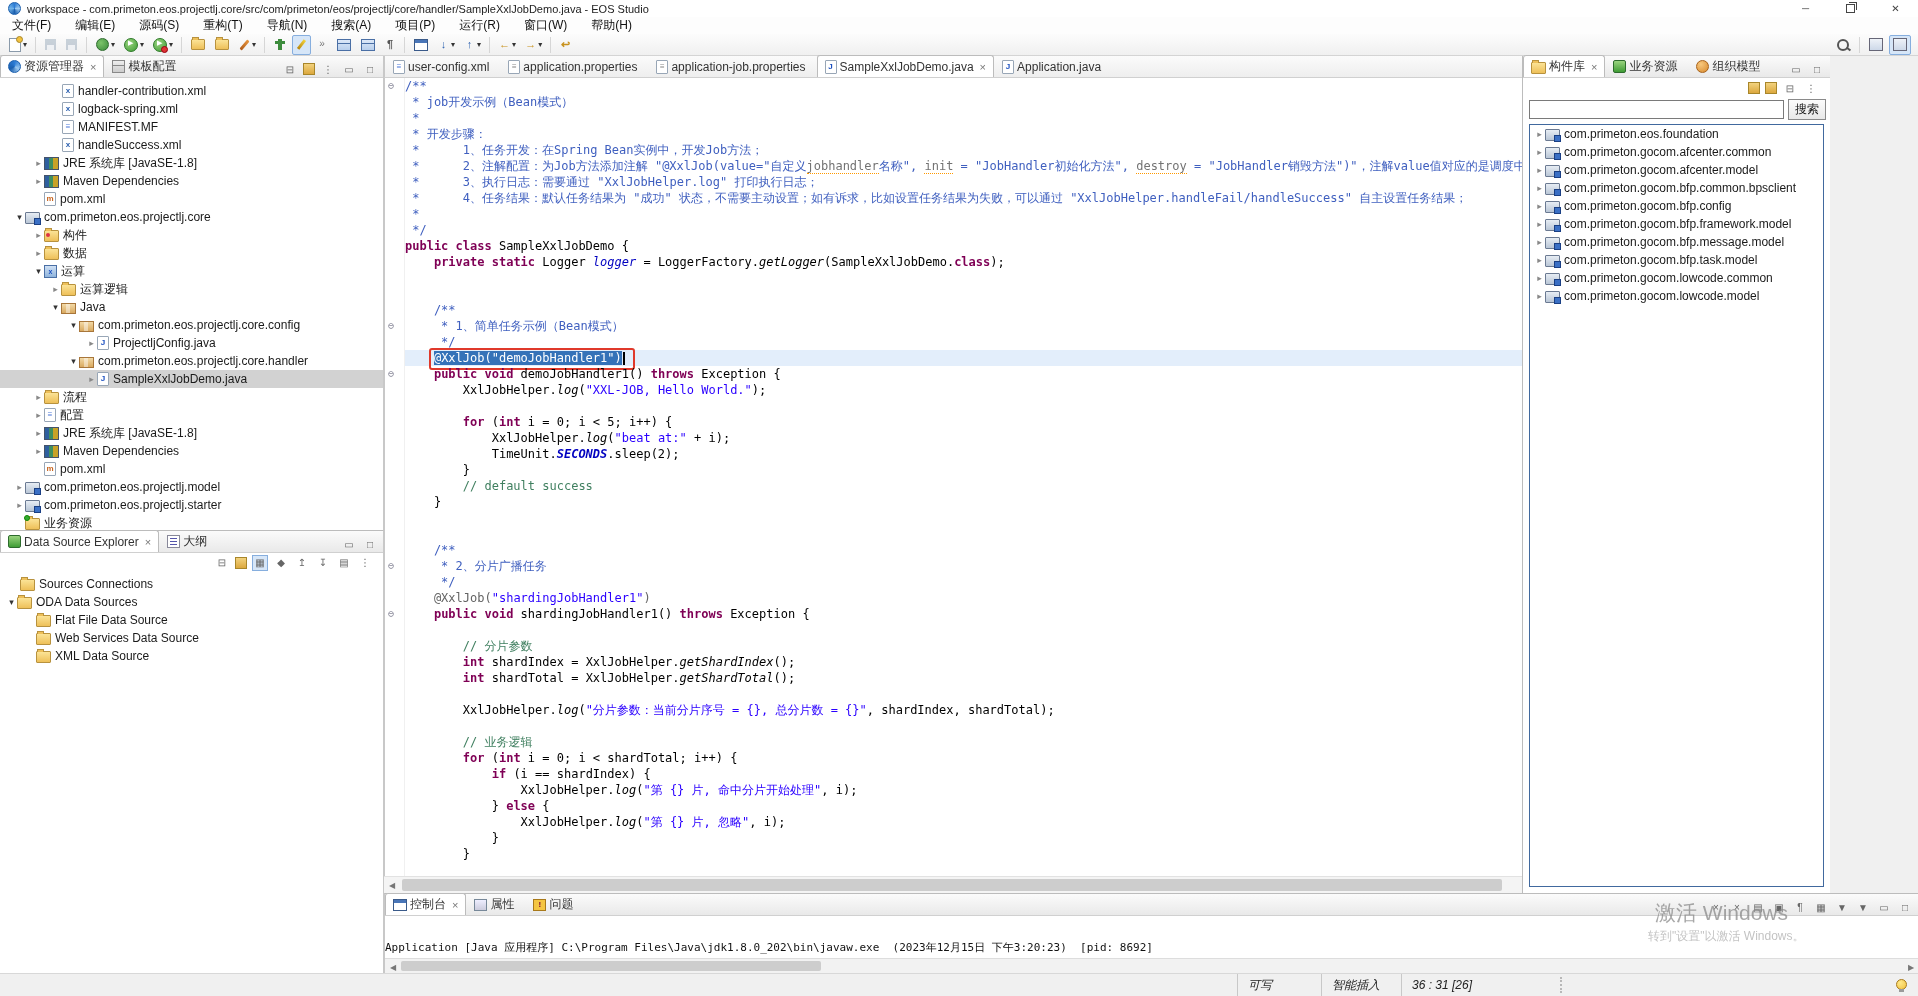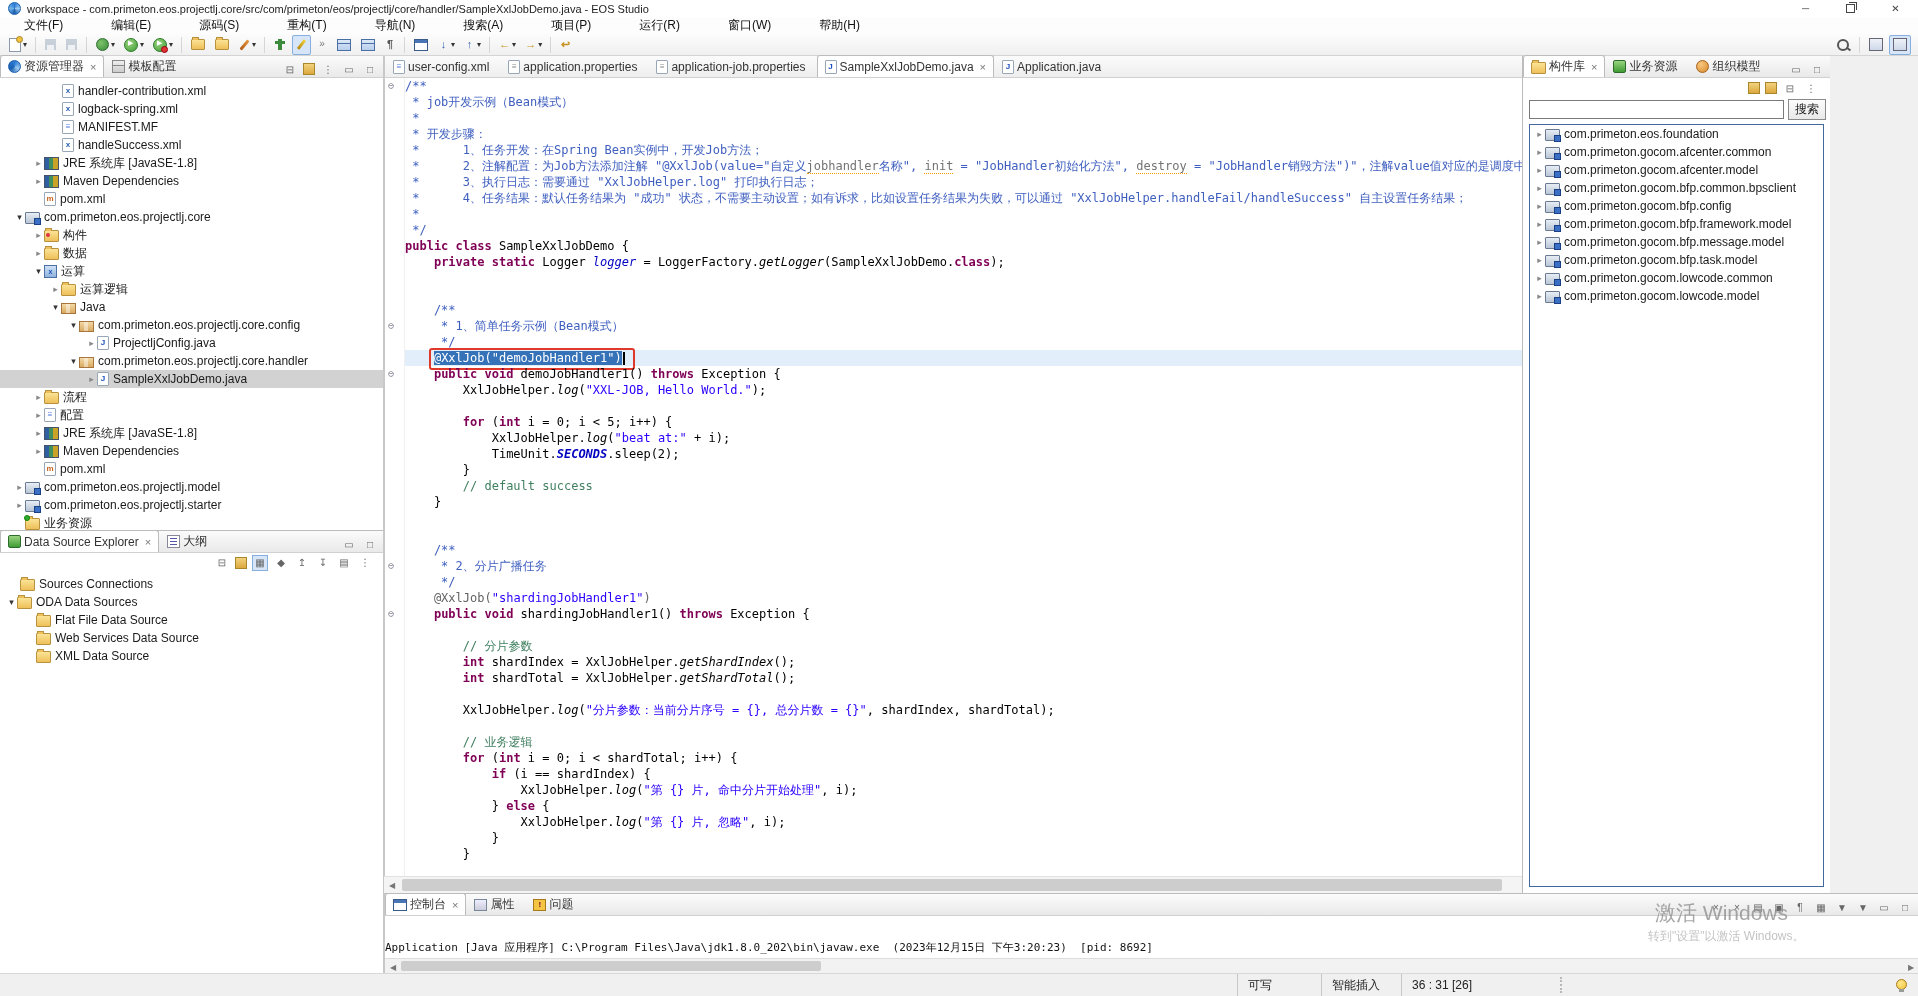--- a/index.html
+++ b/index.html
@@ -7,21 +7,21 @@
   
   #titlebar{position:absolute;left:0;top:0;width:1918px;height:17px;background:#fff;display:flex;align-items:center;border-bottom:1px solid #e8e8e8;}
   #logo{width:11px;height:11px;border-radius:50%;margin:0 6px 0 8px;background:conic-gradient(#2b7bd4,#9cc9f0,#1b5fae,#6fb2e8,#2b7bd4);border:1px solid #1b5fae;flex:none;}
   #title{font-size:11px;color:#222;white-space:nowrap;}
   #winbtns{margin-left:auto;display:flex;height:17px;}
   .wbtn{width:45px;height:17px;display:flex;align-items:center;justify-content:center;font-size:10px;color:#444;}
   .restore-glyph{width:7px;height:7px;border:1px solid #444;position:relative;}
   .restore-glyph:before{content:"";position:absolute;left:2px;top:-3px;width:7px;height:7px;border:1px solid #444;border-left:none;border-bottom:none;}
   
   #menubar{position:absolute;left:0;top:17px;width:1918px;height:17px;background:#fdfdfd;display:flex;align-items:center;border-bottom:1px solid #ececec;}
-  .menu-item{padding:0 24px;height:17px;display:flex;align-items:center;color:#111;}
+  .menu-item{padding:0 12px;height:17px;display:flex;align-items:center;color:#111;}
   
   #toolbar{position:absolute;left:0;top:34px;width:1918px;height:22px;background:linear-gradient(#fcfcfc,#f0f0f0);border-bottom:1px solid #d4d4d4;display:flex;align-items:center;padding-left:4px;box-sizing:border-box;}
   .tsep{width:1px;height:16px;background:#d6d6d6;margin:0 4px;flex:none;}
   .tbtn{height:18px;display:flex;align-items:center;padding:0 2px;border:1px solid transparent;border-radius:2px;margin:0 1px;flex:none;}
   .tbtn.active{background:#d6e6f8;border-color:#86aede;}
   .tbtn.dis{opacity:.45;}
   .drop{font-size:8px;color:#333;margin-left:1px;}
   .ti{width:14px;height:14px;position:relative;display:inline-block;flex:none;}
   .t-new{background:#fff;border:1px solid #8a9aaa;width:10px;height:12px;margin:0 1px;}
   .t-new:after{content:"";position:absolute;right:-3px;top:-3px;width:5px;height:5px;background:#f2c23e;border-radius:50%;border:1px solid #a8862a;}
@@ -134,21 +134,21 @@
   
   #console{left:384px;top:893px;width:1534px;height:80px;border-top:1px solid #bcbcbc;border-left:1px solid #c8c8c8;}
   #con-body{position:absolute;left:0;top:21px;right:0;bottom:15px;overflow:hidden;font:11px/13px "DejaVu Sans Mono",monospace;color:#111;white-space:pre;}
   .con-line{height:13px;}
   #con-hscroll{position:absolute;left:0;bottom:0;width:1534px;height:15px;background:#f2f2f2;border-top:1px solid #ddd;box-sizing:border-box;}
   #con-thumb{position:absolute;left:16px;top:2px;width:420px;height:10px;background:#cdcdcd;border-radius:2px;}
   #watermark1{position:absolute;left:1655px;top:899px;font-size:21px;color:#8a8a8a;opacity:.75;pointer-events:none;}
   #watermark2{position:absolute;left:1648px;top:928px;font-size:12px;color:#9a9a9a;opacity:.6;pointer-events:none;}
   
   #statusbar{position:absolute;left:0;top:973px;width:1918px;height:23px;background:#f0f0f0;border-top:1px solid #d8d8d8;box-sizing:border-box;font-size:12px;color:#222;}
-  .scell{position:absolute;top:0;height:22px;display:flex;align-items:center;padding-left:10px;border-left:1px solid #c8c8c8;box-sizing:border-box;}
+  .scell{position:absolute;top:0;height:22px;display:flex;align-items:center;padding-left:10px;border-left:1px solid #c8c8c8;box-sizing:border-box;font-style:italic;}
   #sdots{position:absolute;left:1560px;top:3px;height:16px;border-left:2px dotted #b8b8b8;}
   #bulb{position:absolute;left:1896px;top:5px;width:9px;height:9px;border-radius:50%;background:radial-gradient(circle at 35% 30%,#ffe98a,#f2c13e);border:1px solid #a8791a;}
   #bulb:after{content:"";position:absolute;left:2px;top:9px;width:5px;height:3px;background:#9a9a9a;}
   .dse-toolbar{height:19px;display:flex;align-items:center;justify-content:flex-end;gap:4px;padding-right:5px;border-bottom:none;}
 </style>
 </head>
 <body>
 
 <div id="titlebar">
   <div id="logo"></div>

